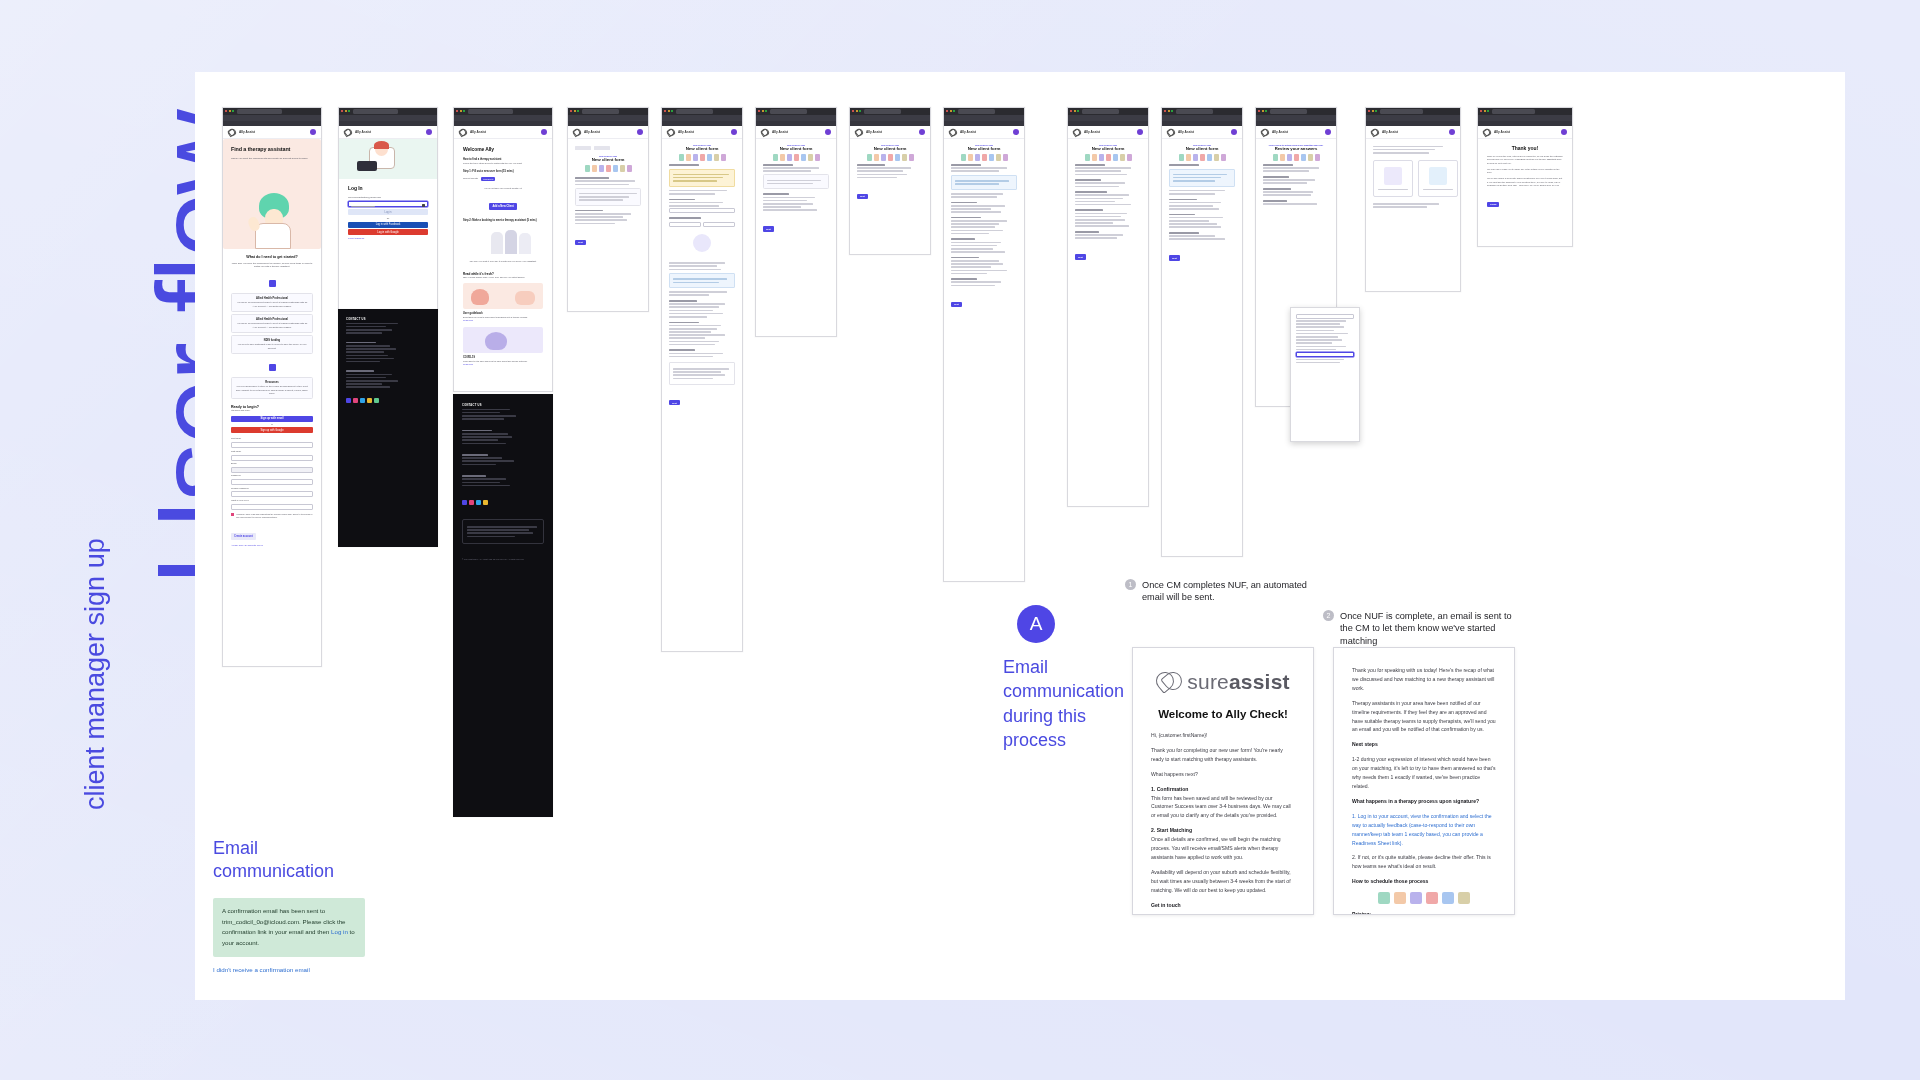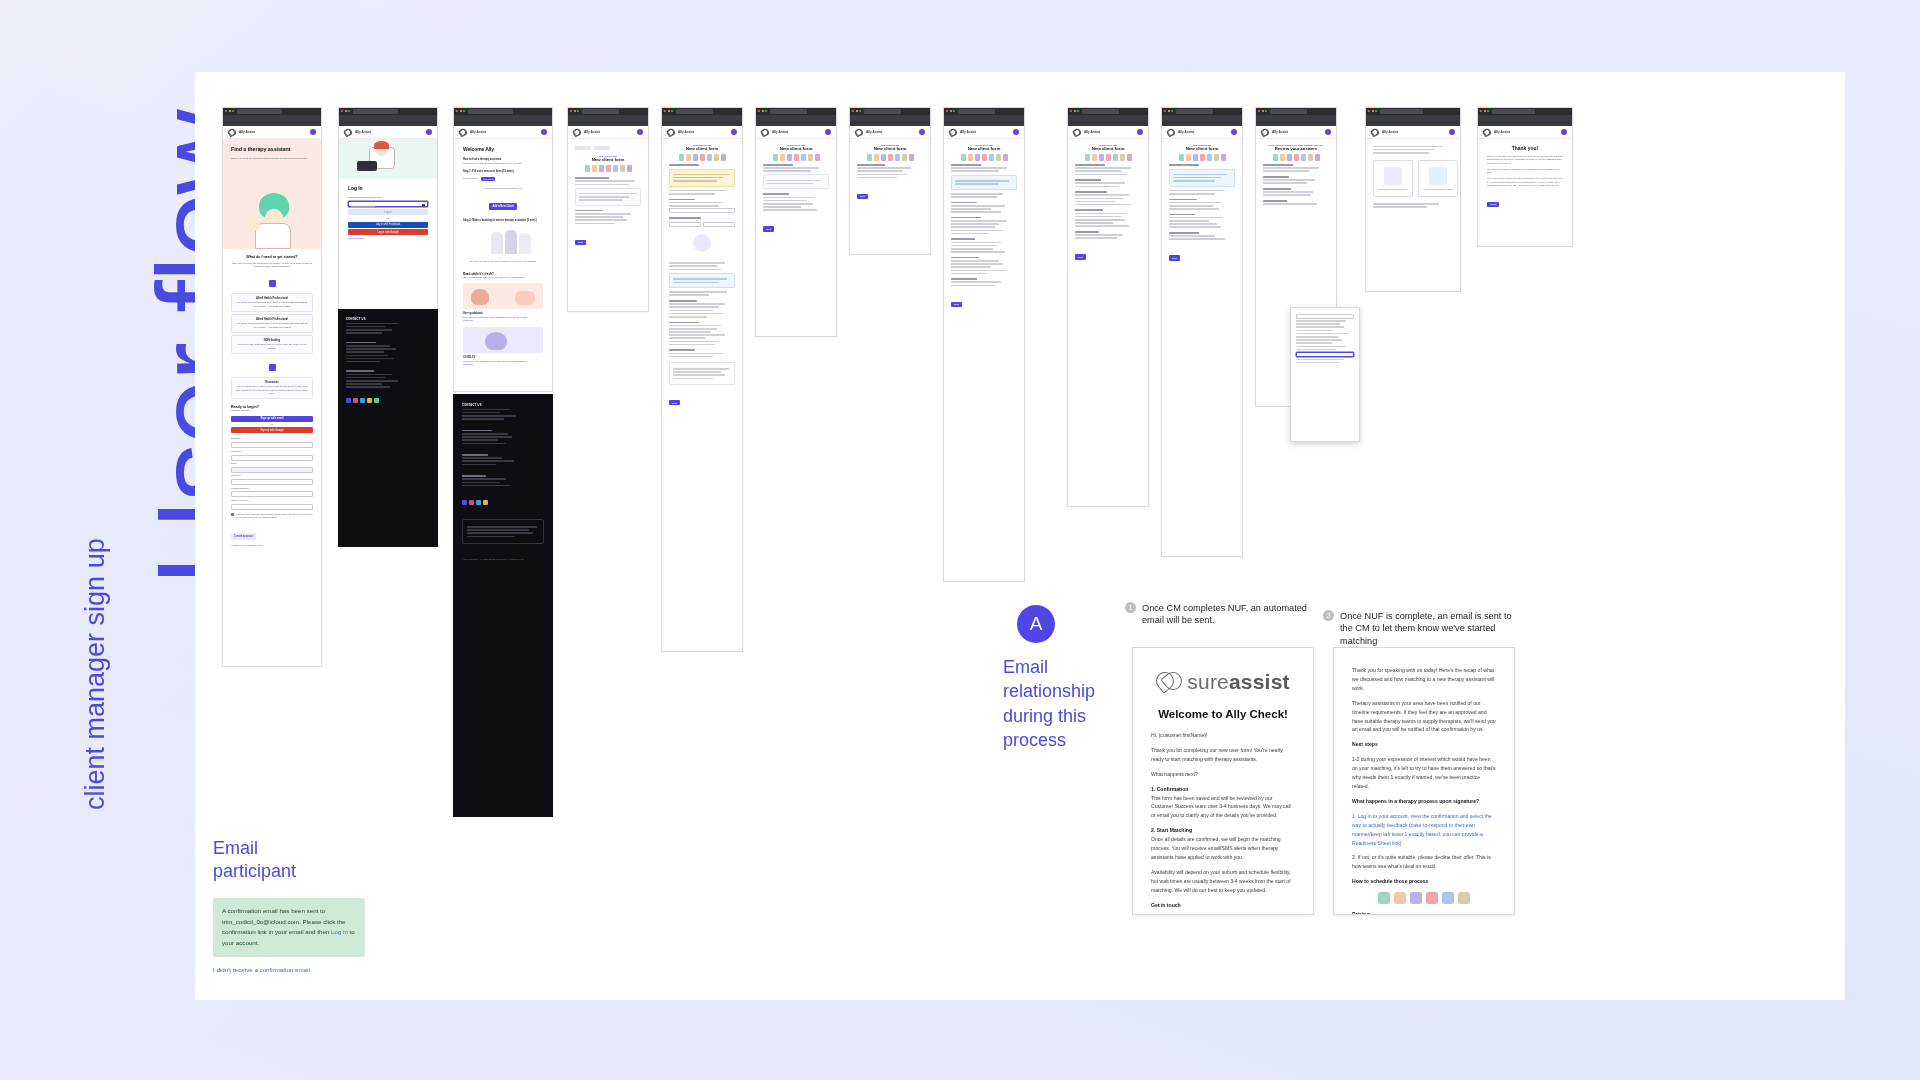--- a/index.html
+++ b/index.html
@@ -891,33 +891,33 @@
     <div class="page" style="padding:6px 9px;">
       <div class="h-sm" style="text-align:center;font-size:5px;">Thank you!</div>
       <div class="t-xs" style="margin-top:4px;font-size:2.2px;">Once we review the form, if it's all been completed, we will begin the matching process and you will receive email/SMS alerts as our therapy assistants have an idea for us to suit you.</div>
       <div class="t-xs" style="margin-top:3px;font-size:2.2px;">We may call or email you to clarify any of the details you've indicated in the form.</div>
       <div class="t-xs" style="margin-top:3px;font-size:2.2px;">We've also added a frequently asked questions in our How It Works page, but if you can't find the answers to your question there, feel free to email, call or message us anytime from 9am – 5pm Mon–Fri. We're always here for you!</div>
       <div style="margin-top:4px;"><span class="btn-pri" style="font-size:2.2px;">Finish</span></div>
     </div>
   </div>
 
   <div style="position:absolute;left:18px;top:765px;width:180px;">
-    <div style="color:#4a4ae0;font-size:18px;line-height:1.3;width:120px;">Email participant</div>
+    <div style="color:#4a4ae0;font-size:18px;line-height:1.3;width:120px;">Email communication</div>
     <div style="background:#cfe9d8;border-radius:2px;padding:8px 9px;margin-top:14px;width:152px;">
       <div style="font-size:6.2px;color:#1f3b2a;line-height:1.75;">
         <span>A confirmation email has been sent to trim_codicil_0o@icloud.com. Please click the confirmation link in your email and then </span><span style="color:#2f6fd0;">Log in</span><span> to your account.</span>
       </div>
     </div>
     <div style="color:#2f6fd0;font-size:6.2px;margin-top:9px;">I didn't receive a confirmation email</div>
   </div>
 
   <div class="anno-badge" style="left:822px; top:533px;">A</div>
-  <div class="anno-title" style="left:808px; top:583px;">Email relationship during this process</div>
-
-  <div class="step-row" style="position:absolute;left:930px;top:530px;width:195px;">
+  <div class="anno-title" style="left:808px; top:583px;">Email communication during this process</div>
+
+  <div class="step-row" style="position:absolute;left:930px;top:507px;width:195px;">
     <span class="step-no">1</span>
     <span class="step-txt">Once CM completes NUF, an automated email will be sent.</span>
   </div>
   <div class="step-row" style="position:absolute;left:1128px;top:538px;width:195px;">
     <span class="step-no">2</span>
     <span class="step-txt">Once NUF is complete, an email is sent to the CM to let them know we've started matching</span>
   </div>
 
   <div class="letter" style="position:absolute;left:937px;top:575px;width:182px;height:268px;">
     <div class="ally-logo">

